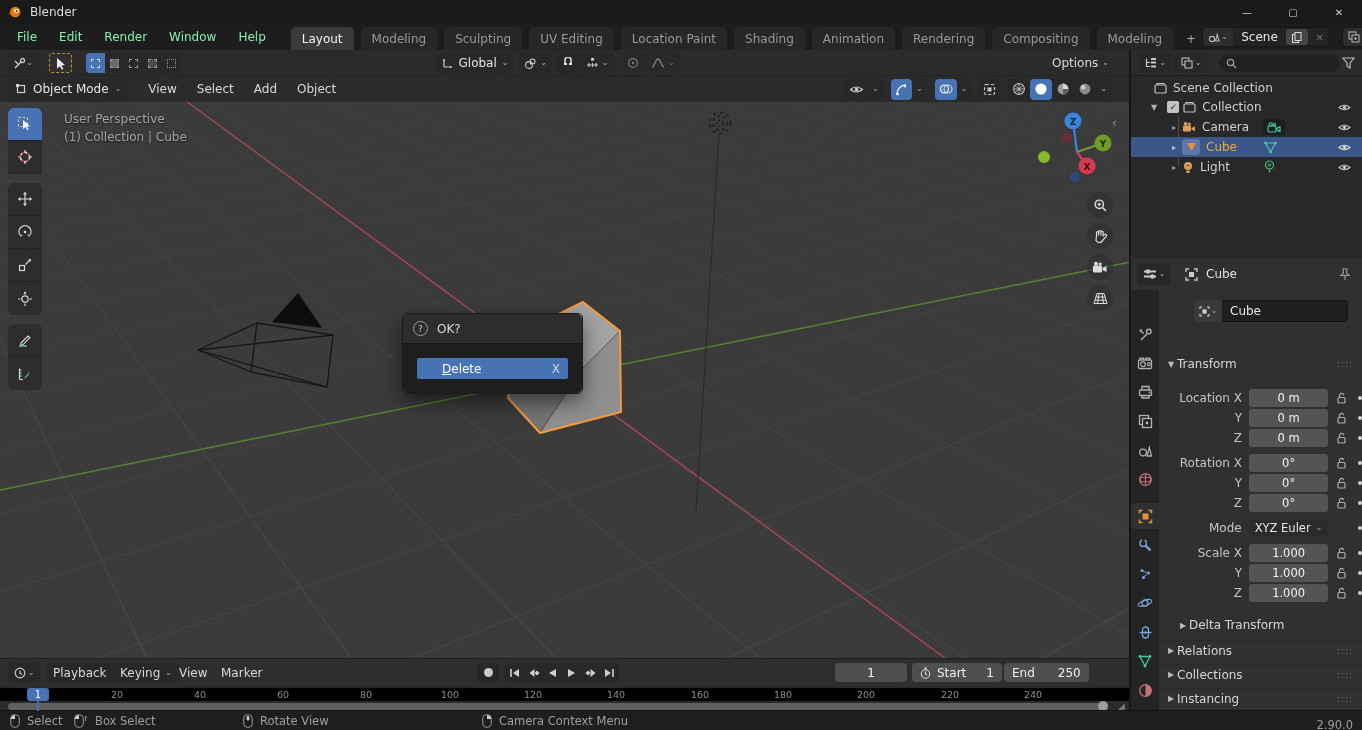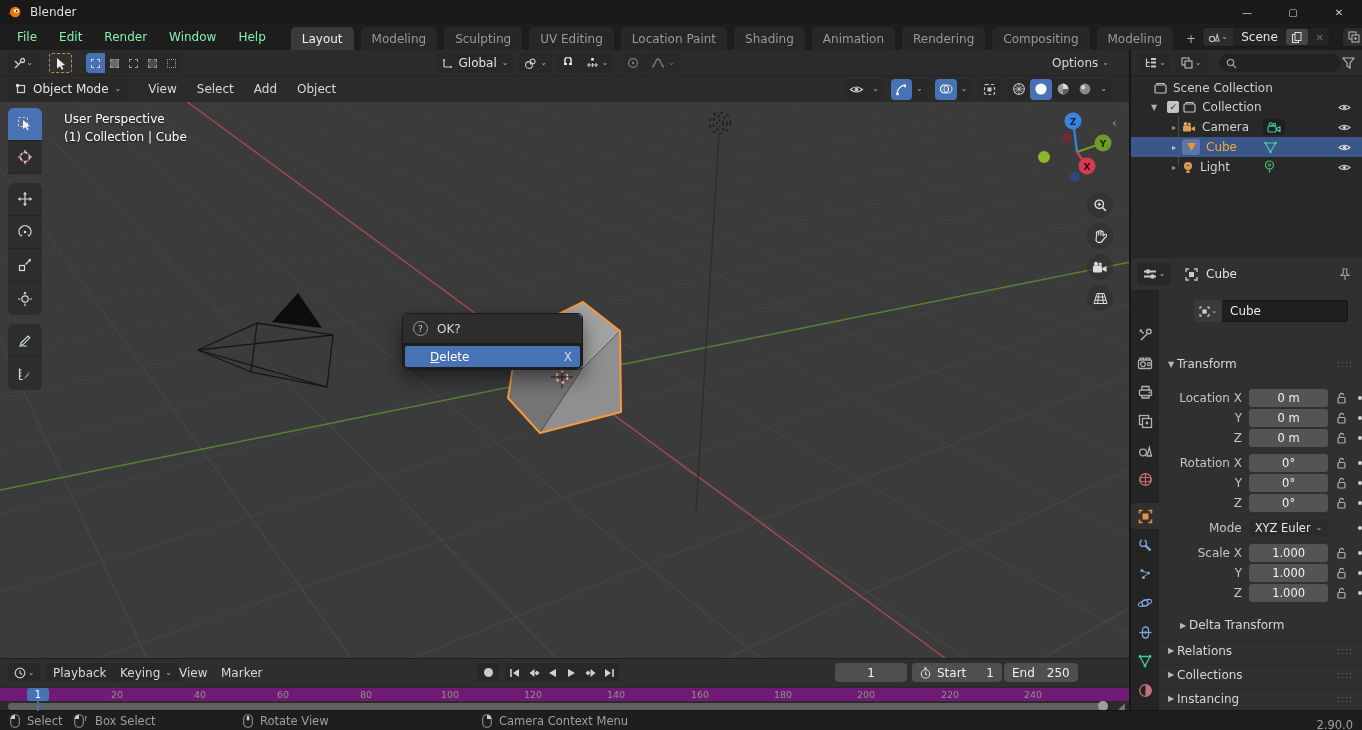--- a/index.html
+++ b/index.html
@@ -58,44 +58,44 @@
   .vph-right{position:absolute;right:18px;top:2.5px;height:21px;display:flex;align-items:center;gap:8px}
   .vph-group{height:21px;background:#282828;border-radius:4px;display:flex;align-items:center}
   .vph-cell{height:21px;display:flex;align-items:center;justify-content:center;padding:0 4px}
   .vph-cell.on{background:#4772b3;border-radius:4px}
   .toolbar{position:absolute;left:8px;top:32px;width:34px;z-index:5;display:flex;flex-direction:column;gap:0}
   .tbtn{width:34px;height:33px;background:rgba(44,44,44,.9);display:flex;align-items:center;justify-content:center;border-bottom:1px solid #242424}
   .tbtn.first{border-radius:6px 6px 0 0}
   .tbtn.last{border-radius:0 0 6px 6px;border-bottom:none}
   .tbtn.gaptop{margin-top:9px;border-radius:6px 6px 0 0}
   .tbtn.active{background:#4772b3}
-  .vp-text{position:absolute;left:64px;top:34px;z-index:4;color:#ffffff;text-shadow:0 1px 2px rgba(0,0,0,.6);line-height:18px}
+  .vp-text{position:absolute;left:64px;top:34px;z-index:4;color:#a3a3a3;text-shadow:0 1px 2px rgba(0,0,0,.6);line-height:18px}
   .navbtn{position:absolute;width:26px;height:26px;border-radius:13px;background:rgba(46,46,46,.62);display:flex;align-items:center;justify-content:center;z-index:5}
   .collapse{position:absolute;color:#999;font-size:12px;z-index:5}
   
   .popup{position:absolute;left:402px;top:237px;width:181px;z-index:9;border-radius:5px;box-shadow:0 8px 20px rgba(0,0,0,.5);border:1px solid #1a1a1a}
   .popup-head{height:30px;background:#2d2d2d;border-radius:5px 5px 0 0;display:flex;align-items:center;border-bottom:1px solid #1c1c1c}
   .qicon{width:15px;height:15px;border:1px solid #9a9a9a;border-radius:50%;color:#c8c8c8;font-size:9px;display:flex;align-items:center;justify-content:center;margin:0 9px 0 10px}
   .popup-title{color:#d8d8d8}
-  .popup-body{background:#1e1e1e;border-radius:0 0 5px 5px;padding:2px}
+  .popup-body{background:#1e1e1e;border-radius:0 0 5px 5px;padding:14px}
   .popup-item{height:21px;background:#4772b3;border-radius:2px;display:flex;align-items:center;color:#fff}
   .popup-item .lbl{padding-left:25px}
   .popup-item .lbl::first-letter{text-decoration:underline}
   .popup-item .sc{margin-left:auto;padding-right:8px;color:#ccd8f0}
 
   
   .timeline{height:52px;flex:0 0 52px;position:relative;background:#2e2e2e;border-top:1px solid #1f1f1f}
   .tl-item{position:absolute;display:flex;align-items:center}
   .tl-dd{height:19px;background:#282828;border-radius:4px;display:flex;align-items:center;gap:5px;padding:0 7px;color:#d8d8d8}
   .tl-menu{color:#d8d8d8}
   .playgroup{height:19px;background:#282828;border-radius:4px;display:flex;align-items:center}
   .pcell{width:19px;height:19px;display:flex;align-items:center;justify-content:center}
   .framefield{height:19px;background:#4f4f4f;border-radius:4px;display:flex;align-items:center;justify-content:center;color:#f0f0f0;width:72px}
   .sePill{height:19px;background:#4f4f4f;border-radius:4px;display:flex;align-items:center;color:#eee;padding:0 8px;gap:6px}
-  .tl-ruler{position:absolute;left:0;right:0;top:28px;height:14px;background:#701a75;border-top:1px solid #282828}
+  .tl-ruler{position:absolute;left:0;right:0;top:28px;height:14px;background:#000000;border-top:1px solid #282828}
   .rnum{position:absolute;top:1px;transform:translateX(-50%);color:#8f8f8f;font-size:9.5px}
   .playhead{position:absolute;left:27px;top:29px;width:22px;height:13px;background:#4772b3;border-radius:3px;color:#fff;font-size:10px;display:flex;align-items:center;justify-content:center;z-index:3}
   .playline{position:absolute;left:37px;top:42px;width:2px;height:10px;background:#4772b3;z-index:3}
   .tl-scroll{position:absolute;left:0;right:0;top:42px;height:10px;background:#2b2b2b}
   .sbar{position:absolute;left:8px;top:1.5px;width:1100px;height:7px;background:#606060;border-radius:4px}
   .sknob{position:absolute;left:1098px;top:0;width:10px;height:10px;border-radius:5px;background:#9d9d9d}
   .rcorner{position:absolute;left:1118px;top:0;color:#777;font-size:9px}
 
   
   .outliner-header{height:26px;flex:0 0 26px;background:#2b2b2b;position:relative;border-bottom:1px solid #1f1f1f;border-left:1px solid #161616}
@@ -609,21 +609,21 @@
           <div class="sePill">
             <svg width="11" height="12" viewBox="0 0 11 12">
                 <circle cx="5.5" cy="7" r="4.2" fill="none" stroke="#d8d8d8" stroke-width="1.1"></circle>
                 <path d="M5.5 4.6 V7 L7 8 M4 1 h3 M5.5 1 v1.6" stroke="#d8d8d8" stroke-width="1.1" fill="none"></path>
               </svg>
             <span>Start</span>
             <span style="margin-left:14px">1</span>
           </div>
           <div class="sePill">
             <span>End</span>
-            <span style="margin-left:6px">250</span>
+            <span style="margin-left:17px">250</span>
           </div>
         </div>
 
         <div class="tl-ruler">
           <span class="rnum" style="left:117px">20</span>
           <span class="rnum" style="left:200px">40</span>
           <span class="rnum" style="left:283px">60</span>
           <span class="rnum" style="left:366px">80</span>
           <span class="rnum" style="left:450px">100</span>
           <span class="rnum" style="left:533px">120</span>

